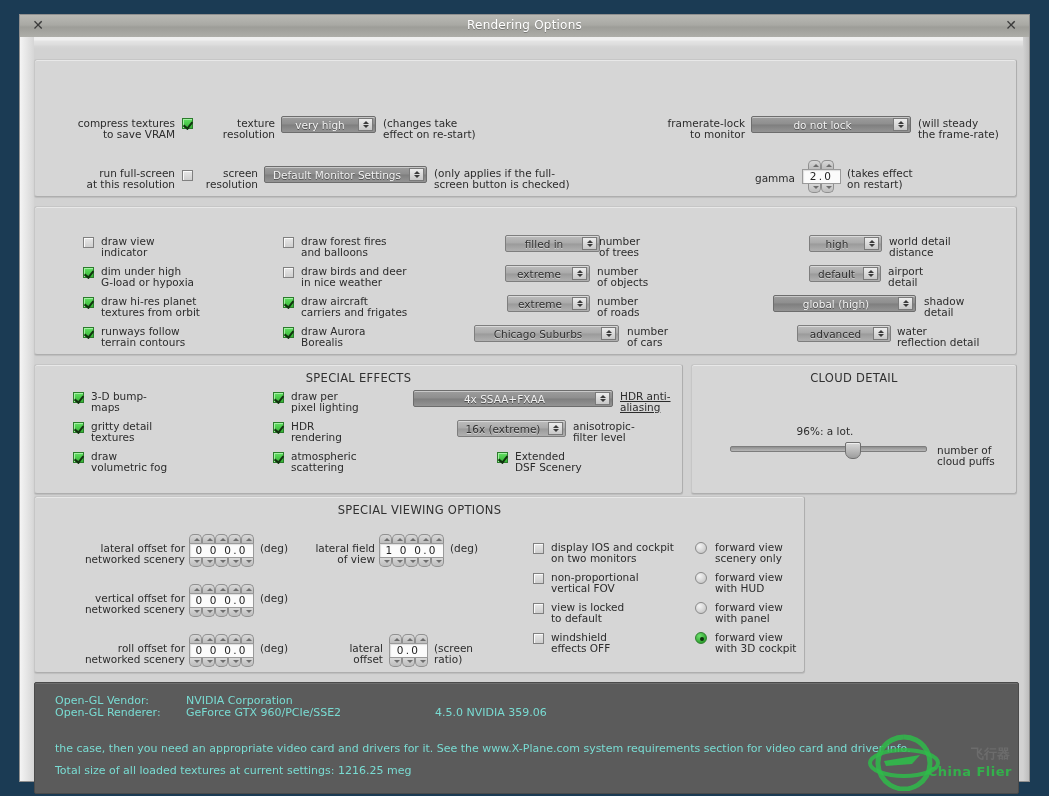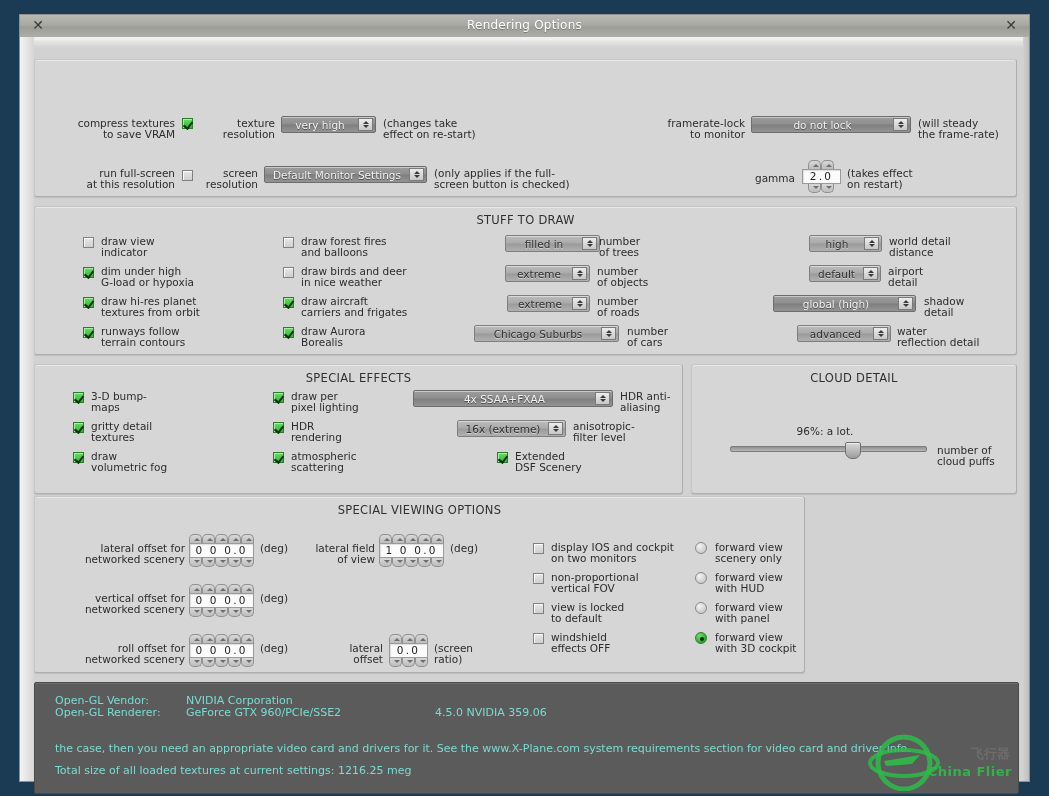--- a/index.html
+++ b/index.html
@@ -266,21 +266,20 @@
         <div class="arrows dn" style="left:6px;">
           <div class="arw"></div>
           <div class="arw"></div>
         </div>
       </div>
       <div class="lbl" style="left:812px;top:108px;">(takes effect
 on restart)</div>
     </div>
 
     <div class="panel" style="left:14px;top:169px;width:983px;height:149px;">
-      <div class="panel-title">STUFF TO DRAW</div>
 
       <div class="cb" style="left:48px;top:30px;"></div>
       <div class="lbl" style="left:66px;top:29px;">draw view
 indicator</div>
       <div class="cb on" style="left:48px;top:60px;"></div>
       <div class="lbl" style="left:66px;top:59px;">dim under high
 G-load or hypoxia</div>
       <div class="cb on" style="left:48px;top:90px;"></div>
       <div class="lbl" style="left:66px;top:89px;">draw hi-res planet
 textures from orbit</div>
@@ -378,21 +377,21 @@
       <div class="lbl" style="left:256px;top:56px;">HDR
 rendering</div>
       <div class="cb on" style="left:238px;top:87px;"></div>
       <div class="lbl" style="left:256px;top:86px;">atmospheric
 scattering</div>
 
       <div class="dd" style="left:378px;top:25px;width:200px;">
         <div class="dtxt">4x SSAA+FXAA</div>
         <div class="darrow"></div>
       </div>
-      <div class="lbl" style="left:585px;top:26px;">HDR anti-
+      <div class="lbl" style="left:585px;top:26px;text-decoration:underline;">HDR anti-
 aliasing</div>
 
       <div class="dd light" style="left:422px;top:55px;width:109px;">
         <div class="dtxt">16x (extreme)</div>
         <div class="darrow"></div>
       </div>
       <div class="lbl" style="left:538px;top:56px;">anisotropic-
 filter level</div>
 
       <div class="cb on" style="left:462px;top:87px;"></div>

